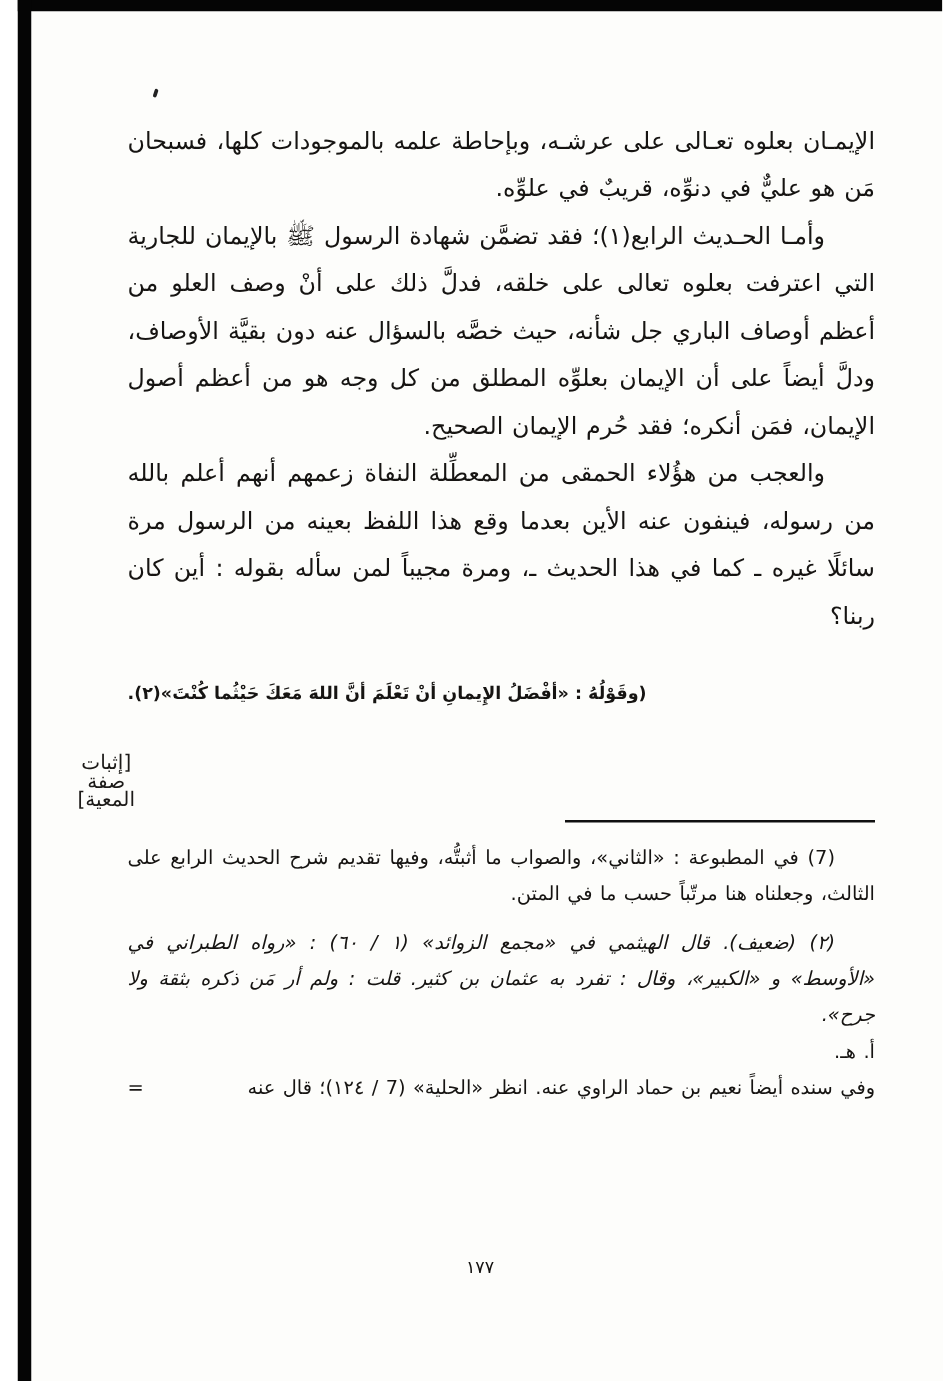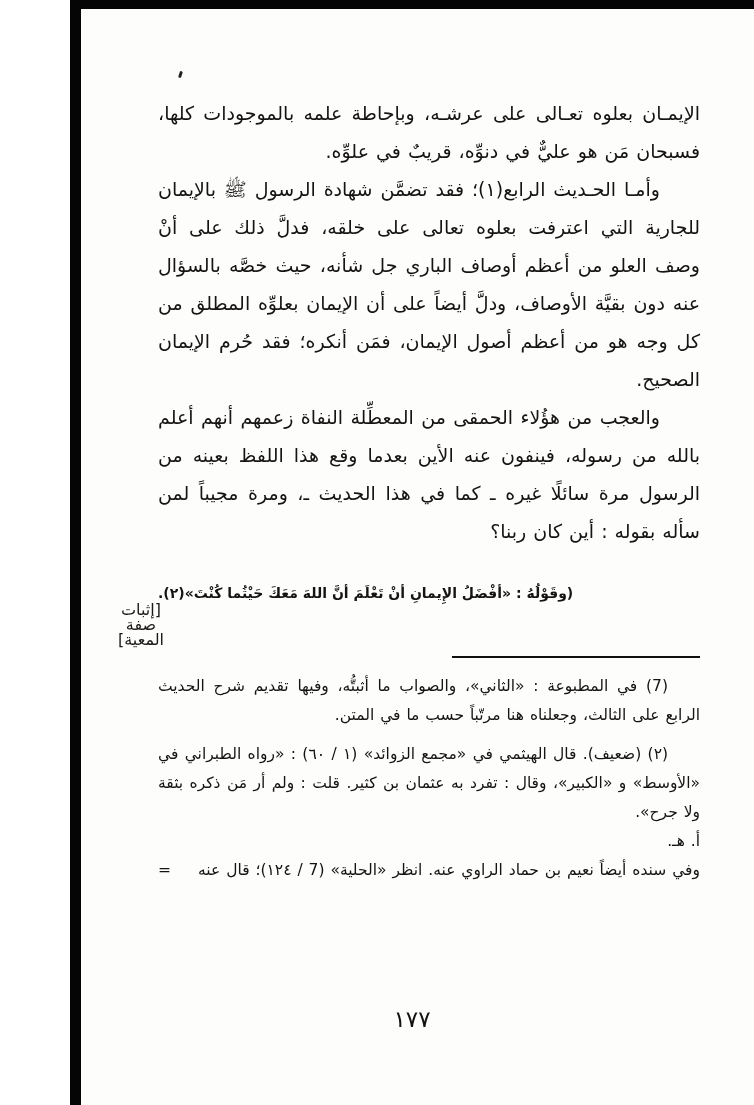--- a/index.html
+++ b/index.html
@@ -2,21 +2,21 @@
 <html lang="ar" dir="rtl"><head>
 <meta charset="utf-8">
 <style>
   html, body {
     margin: 0;
     padding: 0;
     background: #ffffff;
   }
   .page {
     position: relative;
-    width: 684px;
+    width: 740px;
     height: 1105px;
     background: #fdfdfb;
     overflow: hidden;
     font-family: "DejaVu Sans", sans-serif;
     color: #161412;
     direction: rtl;
   }
   
   .edge-top {
     position: absolute;
@@ -100,34 +100,35 @@
     margin: 0;
     font-size: 15.5px;
     line-height: 29px;
     word-spacing: 1px;
   }
   .fn.indent {
     text-indent: 32px;
   }
   .fn.gap {
     margin-top: 10px;
+    font-style: italic;
   }
   .fn.split {
     display: flex;
     justify-content: space-between;
     align-items: baseline;
   }
   
   .page-number {
     position: absolute;
     top: 1006px;
     left: 0;
     width: 100%;
     text-align: center;
-    font-size: 23px;
+    font-size: 14px;
     letter-spacing: 1px;
     color: #141210;
   }
 </style>
 </head>
 <body>
 
 <div class="page">
 
   <div class="edge-top"></div>

